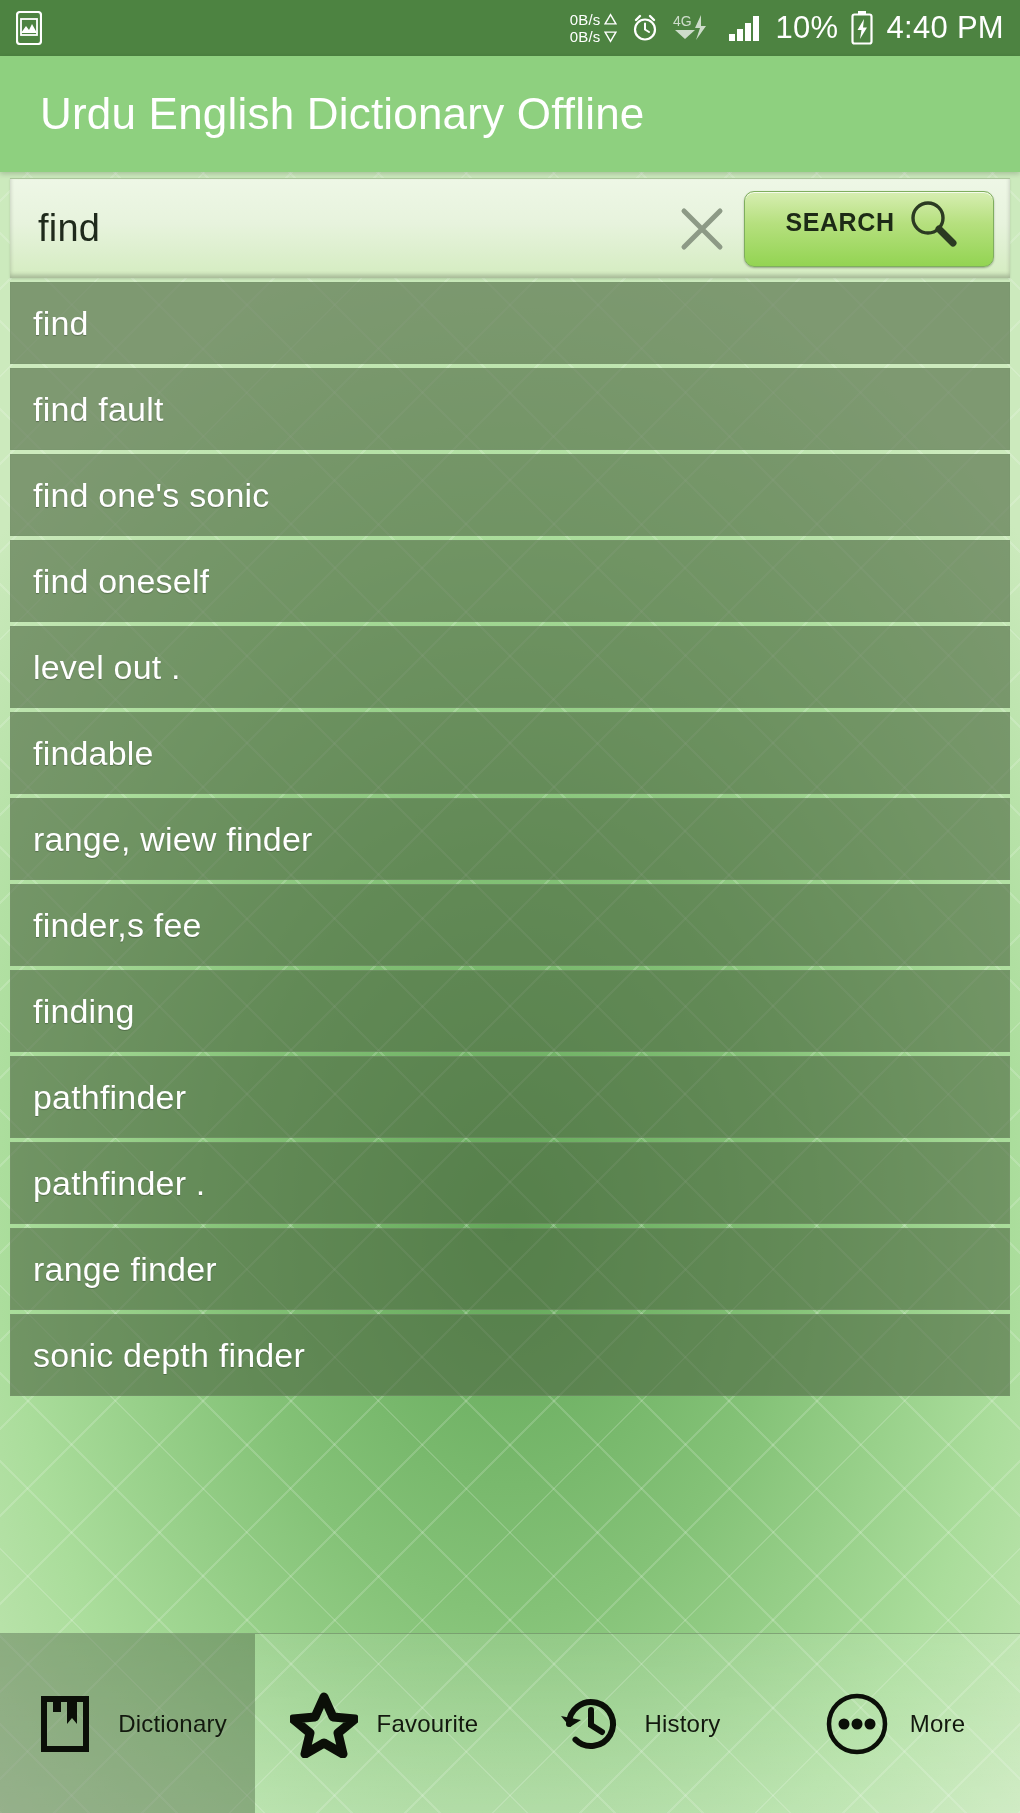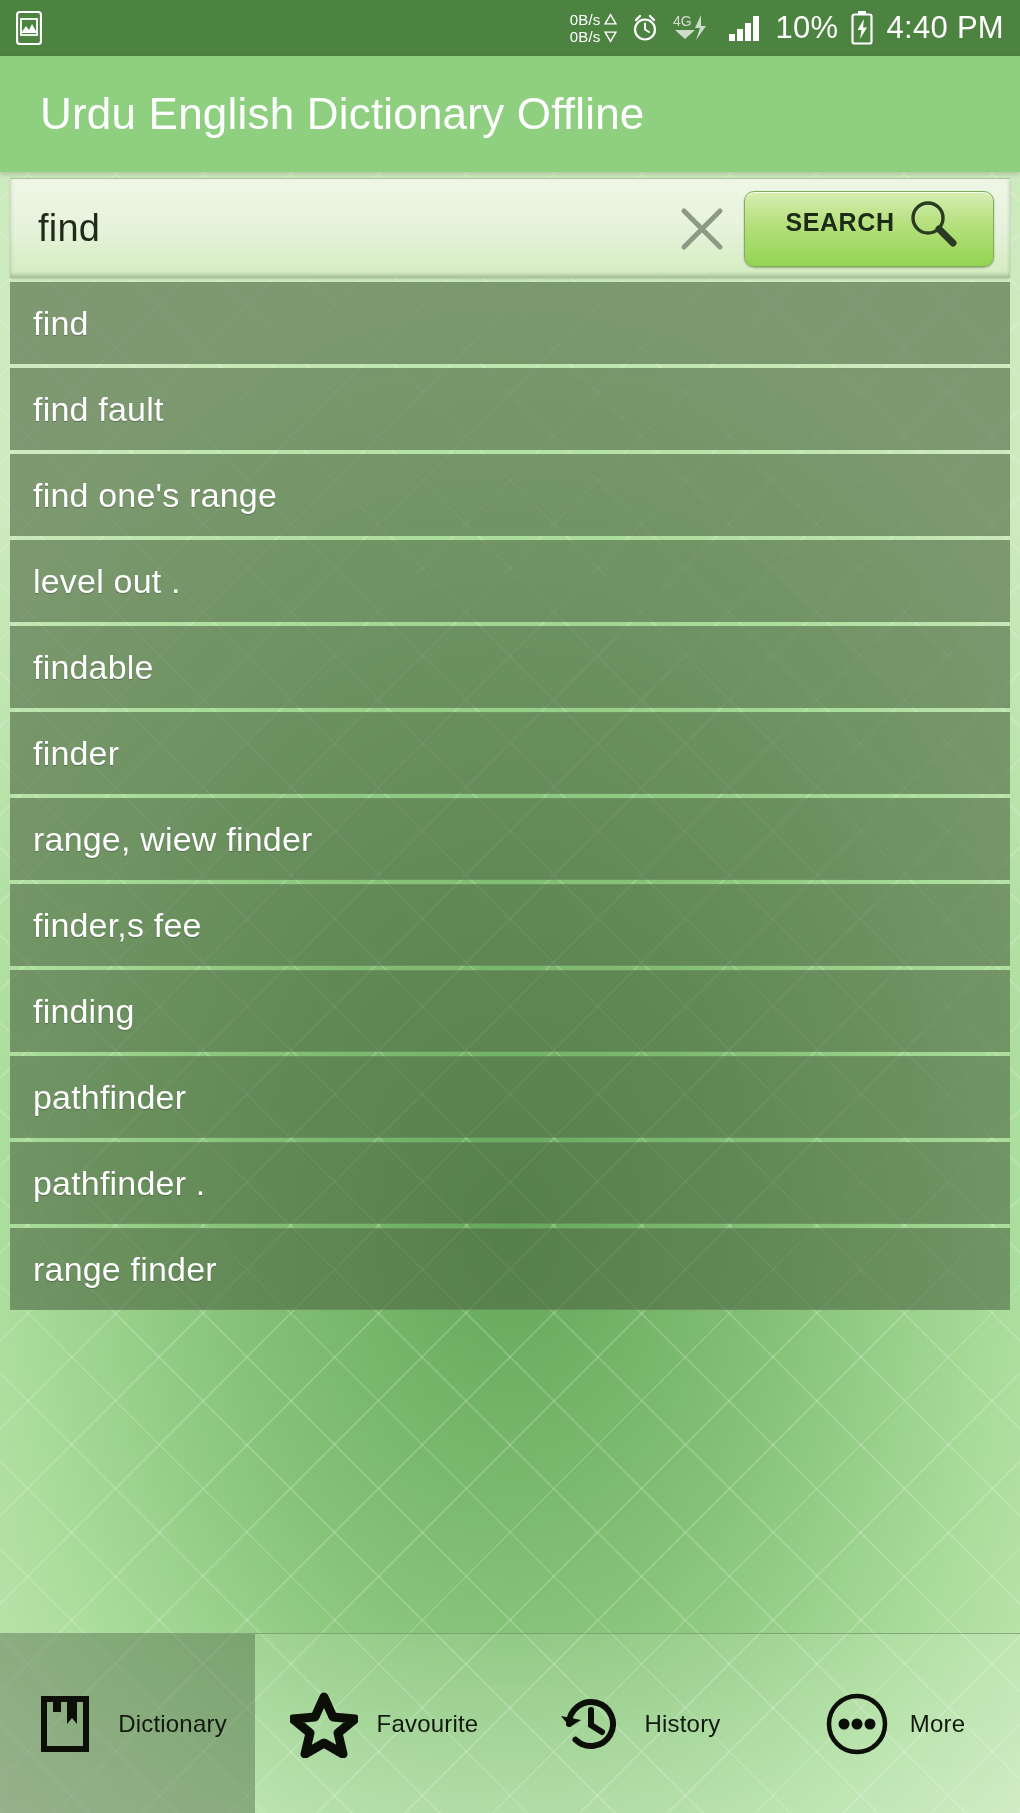--- a/index.html
+++ b/index.html
@@ -236,48 +236,51 @@
 
   <div class="listwrap">
     <div class="list">
         <div class="list-item">
           <span class="txt">find</span>
         </div>
         <div class="list-item">
           <span class="txt">find fault</span>
         </div>
         <div class="list-item">
-          <span class="txt">find one's range</span>
+          <span class="txt">find one's sonic</span>
+        </div>
+        <div class="list-item">
+          <span class="txt">find oneself</span>
         </div>
         <div class="list-item">
           <span class="txt">level out .</span>
         </div>
         <div class="list-item">
           <span class="txt">findable</span>
         </div>
         <div class="list-item">
-          <span class="txt">finder</span>
-        </div>
-        <div class="list-item">
           <span class="txt">range, wiew finder</span>
         </div>
         <div class="list-item">
           <span class="txt">finder,s fee</span>
         </div>
         <div class="list-item">
           <span class="txt">finding</span>
         </div>
         <div class="list-item">
           <span class="txt">pathfinder</span>
         </div>
         <div class="list-item">
           <span class="txt">pathfinder .</span>
         </div>
         <div class="list-item">
           <span class="txt">range finder</span>
+        </div>
+        <div class="list-item">
+          <span class="txt">sonic depth finder</span>
         </div>
       </div>
   </div>
 
   <div class="bottomnav">
 
     <div class="navtab selected">
       <span class="navicon">
         <svg width="68" height="68" viewBox="0 0 68 68">
           <rect x="13" y="9" width="42" height="50" fill="none" stroke="#0b0f08" stroke-width="6"></rect>

